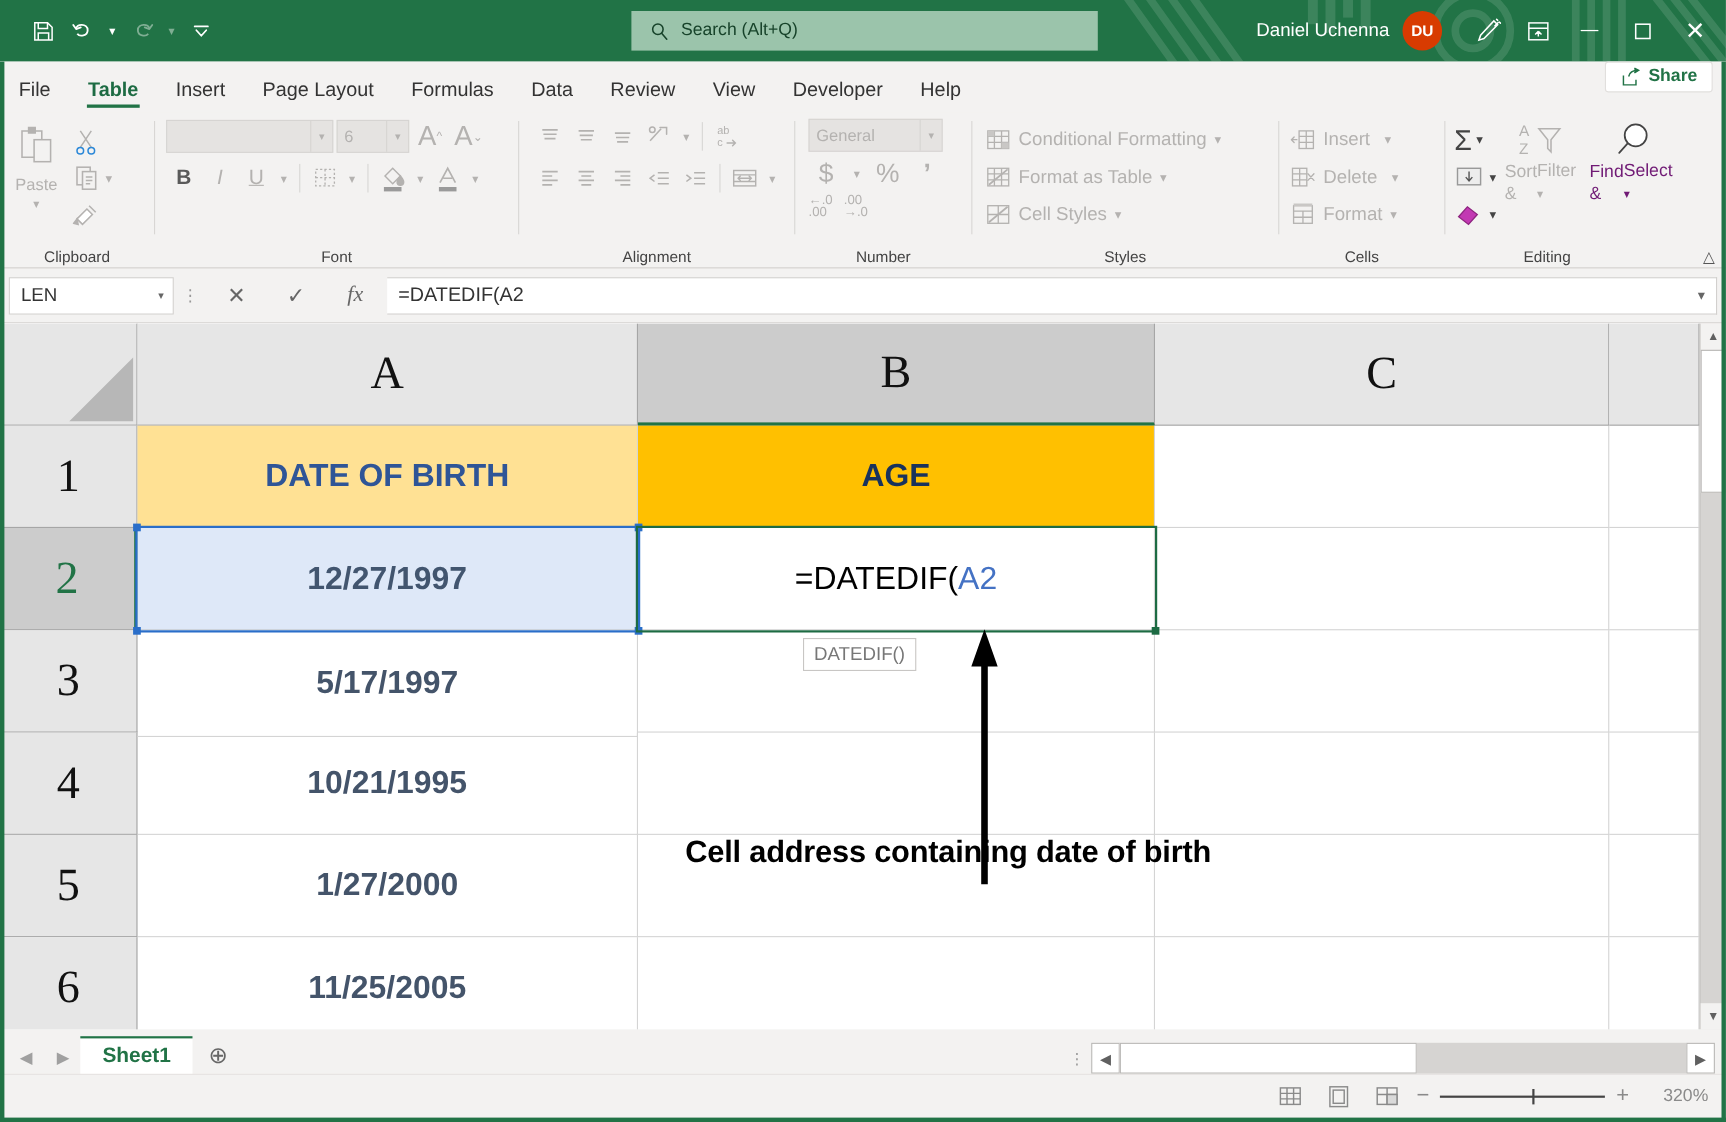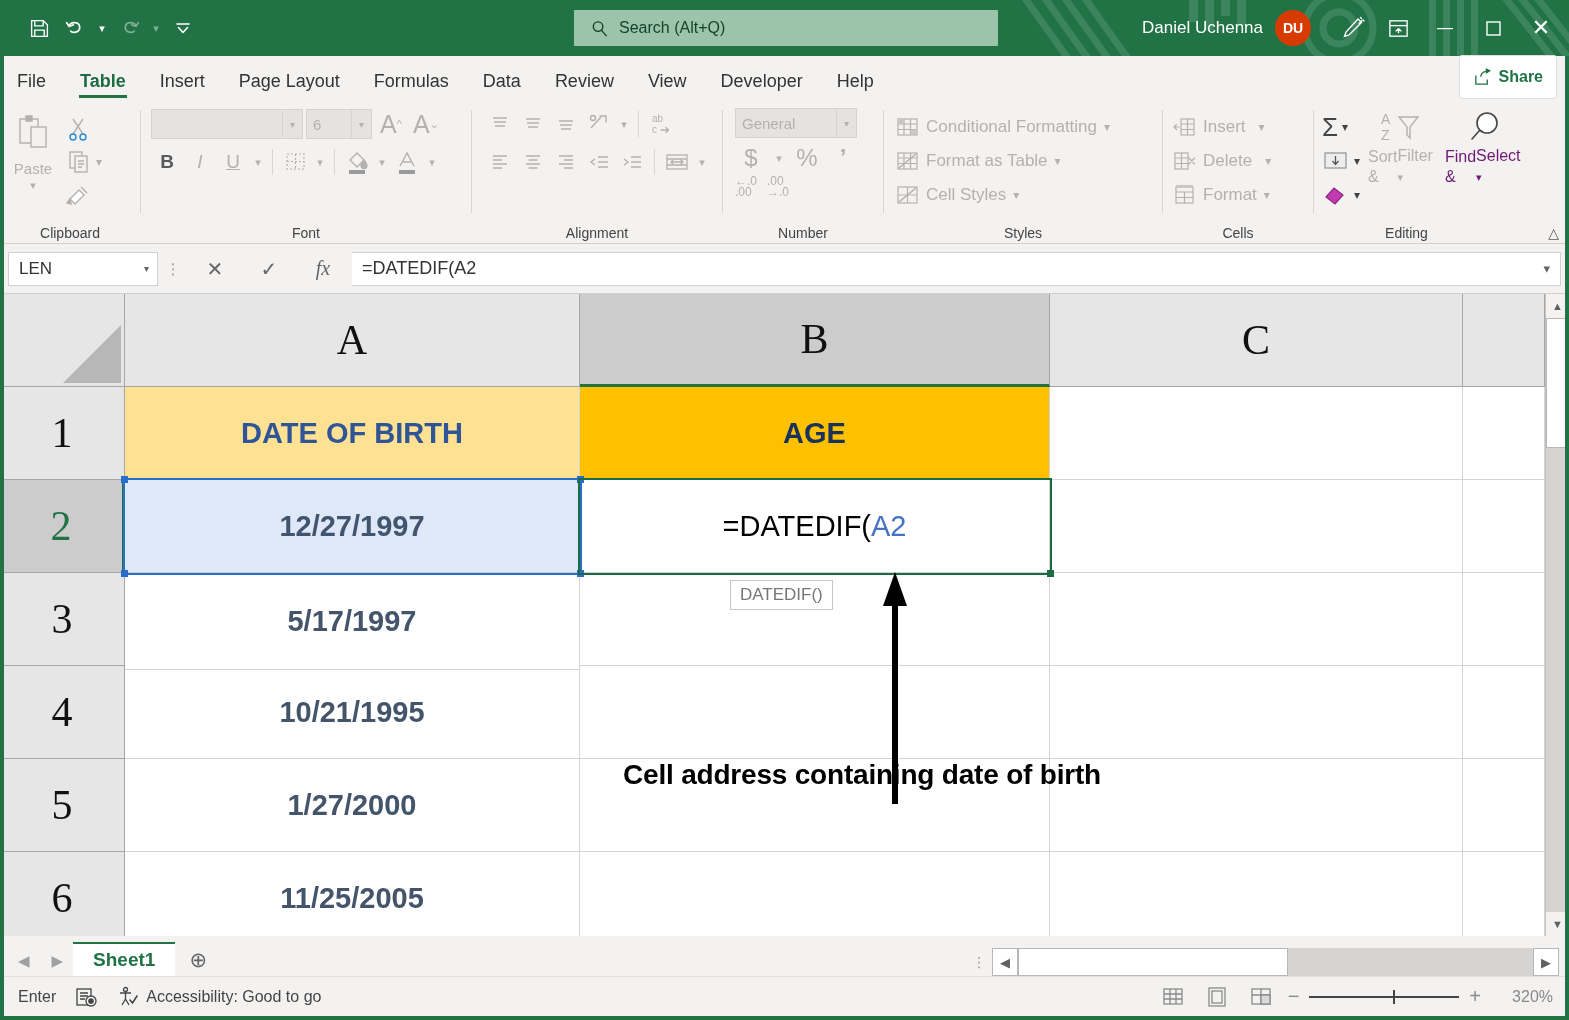--- a/index.html
+++ b/index.html
@@ -74,22 +74,22 @@
   .tab {
     padding: 0 17px; height: 42px; display:flex; align-items:center;
     font-size: 18px; color: #333; position: relative;
   }
   .tab.active { color:#1d6b43; font-weight: bold; }
   .tab.active::after {
     content:""; position:absolute; left: 16px; right: 16px; bottom: 4px;
     height: 3px; background:#217346;
   }
   .share-btn {
-    position: absolute; right: 12px; bottom: 3px;
-    height: 44px; padding: 0 13px; background:#fff; border:1px solid #e1dfdd; border-radius:3px;
+    position: absolute; right: 12px; bottom: 18px;
+    height: 28px; padding: 0 13px; background:#fff; border:1px solid #e1dfdd; border-radius:3px;
     display:flex; align-items:center; gap:7px; color:#217346; font-size:16px; font-weight:bold;
   }
 
   
   .ribbon {
     height: 142px; background:#f3f2f1; position: relative; flex:none;
     display:flex; border-bottom: 1px solid #d2d0ce;
   }
   .grp { position: relative; display:flex; flex-direction: column; height: 142px; }
   .grp-body { flex: 1; display:flex; align-items: flex-start; padding-top: 6px; }
@@ -811,37 +811,20 @@
     <div style="margin-left:auto;display:flex;align-items:center;gap:0;padding-right:10px;">
       <span class="hsb-dots">⋮</span>
       <span class="hs-arrow">◀</span>
       <span class="hthumb" style="width:270px;"></span>
       <span class="htrack" style="width:245px;"></span>
       <span class="hs-arrow">▶</span>
     </div>
   </div>
 
   <div class="statusbar">
-    <div class="sb-left">
-      <span>Enter</span>
-      <svg width="24" height="24" viewBox="0 0 24 24" fill="none" stroke="#444" stroke-width="1.3">
-        <rect x="3" y="4" width="14" height="16"></rect>
-          <path d="M6 8h8 M6 11h8 M6 14h5"></path>
-        <circle cx="17" cy="16" r="5" fill="#fff"></circle>
-          <circle cx="17" cy="16" r="2.2" fill="#444"></circle>
-      </svg>
-      <span style="display:flex;align-items:center;gap:8px;">
-        <svg width="22" height="22" viewBox="0 0 22 22" fill="none" stroke="#444" stroke-width="1.3">
-          <circle cx="9.5" cy="3.5" r="2"></circle>
-            <path d="M4 7 h11 M9.5 6 v7 M9.5 13 L6 19 M9.5 13 L13 19"></path>
-          <path d="M14 14 L16.5 17 L21 10" stroke-width="1.6" stroke-linecap="round"></path>
-        </svg>
-        <span>Accessibility: Good to go</span>
-      </span>
-    </div>
     <div class="sb-right">
       <div class="viewbtn">
         <svg width="24" height="24" viewBox="0 0 24 24" fill="none" stroke="#8a8a8a" stroke-width="1.3">
           <rect x="3" y="4" width="18" height="15"></rect>
             <path d="M3 9h18 M3 14h18 M9 4v15 M15 4v15"></path>
         </svg>
       </div>
       <div class="viewbtn">
         <svg width="24" height="24" viewBox="0 0 24 24" fill="none" stroke="#8a8a8a" stroke-width="1.3">
           <rect x="4" y="3" width="16" height="18"></rect>

